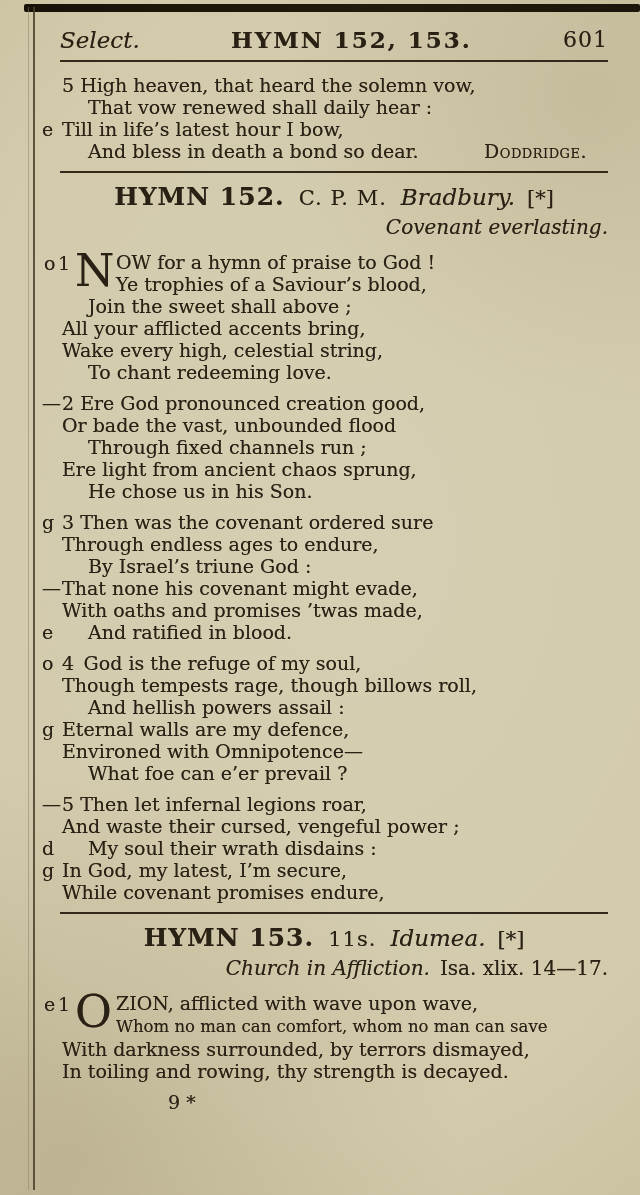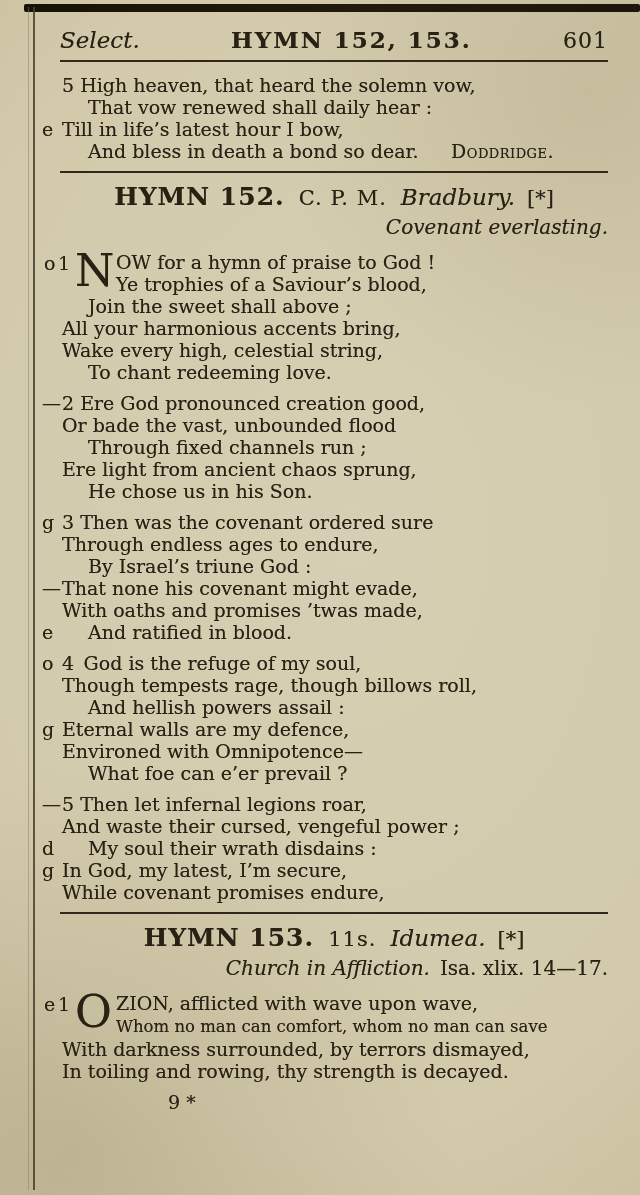--- a/index.html
+++ b/index.html
@@ -18,35 +18,35 @@
       radial-gradient(ellipse 120% 90% at 55% 45%, #d7cfb3 0%, #d2caab 55%, #c6bc9a 88%, #bcb28e 100%);
     text-shadow: 0 0 0.5px rgba(42,33,21,0.55);
   }
   .top-edge { position: absolute; top: 4px; left: 24px; right: 0; height: 8px;
     background: linear-gradient(to right, #171208, #221a0e 60%, #1d150b); border-radius: 2px; }
   .left-edge { position: absolute; left: 33px; top: 7px; bottom: 5px; width: 2px; background: #4a3f2a; opacity: .85; }
   .left-edge-outer { position: absolute; left: 28px; top: 7px; bottom: 5px; width: 1px; background: #8a7f62; opacity: .5; }
 
   .content { position: absolute; left: 60px; right: 32px; top: 26px; }
 
-  .running-header { display: flex; align-items: flex-end; }
+  .running-header { display: flex; align-items: center; }
   .rh-left { flex: 0 0 auto; font-style: italic; font-size: 23px; }
   .rh-center { flex: 1; text-align: center; font-weight: bold; font-size: 23px; letter-spacing: 2px; }
   .rh-right { flex: 0 0 auto; font-size: 22px; letter-spacing: 1px; }
   .header-rule { border-top: 2px solid #33291a; margin-top: 7px; margin-bottom: 12px; }
 
   .verse { position: relative; margin: 0 0 9px 2px; font-size: 19px; line-height: 22px; }
   .line { position: relative; }
   .ind1 { padding-left: 26px; }
   .capline { padding-left: 54px; }
   .line.small .txt { font-size: 16.5px; }
   .marker { position: absolute; left: -20px; top: 0; width: 20px; }
   .vmarker { position: absolute; left: -18px; top: 1px; width: 26px; display: flex; justify-content: space-between; }
   .dropcap { position: absolute; left: 13px; top: -2px; font-size: 45px; line-height: 44px; }
-  .attrib { float: right; font-variant: small-caps; letter-spacing: .5px; margin-right: 54px; }
+  .attrib { float: right; font-variant: small-caps; letter-spacing: .5px; margin-right: 21px; }
 
   .section-rule { border-top: 2px solid #33291a; margin: 6px 0 9px; }
 
   .hymn-heading { text-align: center; margin: 2px 0 4px; white-space: nowrap; }
   .hh-number { font-weight: bold; font-size: 25px; letter-spacing: 1px; }
   .hh-meter { margin-left: 14px; font-size: 21px; letter-spacing: 1px; }
   .hh-tune { margin-left: 14px; font-style: italic; font-size: 23px; }
   .hh-mark { margin-left: 12px; font-size: 21px; }
 
   .hymn-subtitle { text-align: right; font-size: 20px; margin: 0 0 12px; }
@@ -83,21 +83,21 @@
         <div class="hymn-subtitle"><span class="sub-italic">Covenant everlasting.</span></div>
         <div class="verse has-cap">
           <span class="vmarker">
             <span>o</span>
             <span>1</span>
           </span>
           <span class="dropcap">N</span>
           <div class="line ind0 capline"><span class="txt">OW for a hymn of praise to God !</span></div>
           <div class="line ind0 capline"><span class="txt">Ye trophies of a Saviour’s blood,</span></div>
           <div class="line ind1"><span class="txt">Join the sweet shall above ;</span></div>
-          <div class="line ind0"><span class="txt">All your harmonious accents bring,</span></div>
+          <div class="line ind0"><span class="txt">All your afflicted accents bring,</span></div>
           <div class="line ind0"><span class="txt">Wake every high, celestial string,</span></div>
           <div class="line ind1"><span class="txt">To chant redeeming love.</span></div>
         </div>
         <div class="verse">
           <div class="line ind0"><span class="marker">—</span><span class="txt">2 Ere God pronounced creation good,</span></div>
           <div class="line ind0"><span class="txt">Or bade the vast, unbounded flood</span></div>
           <div class="line ind1"><span class="txt">Through fixed channels run ;</span></div>
           <div class="line ind0"><span class="txt">Ere light from ancient chaos sprung,</span></div>
           <div class="line ind1"><span class="txt">He chose us in his Son.</span></div>
         </div>

